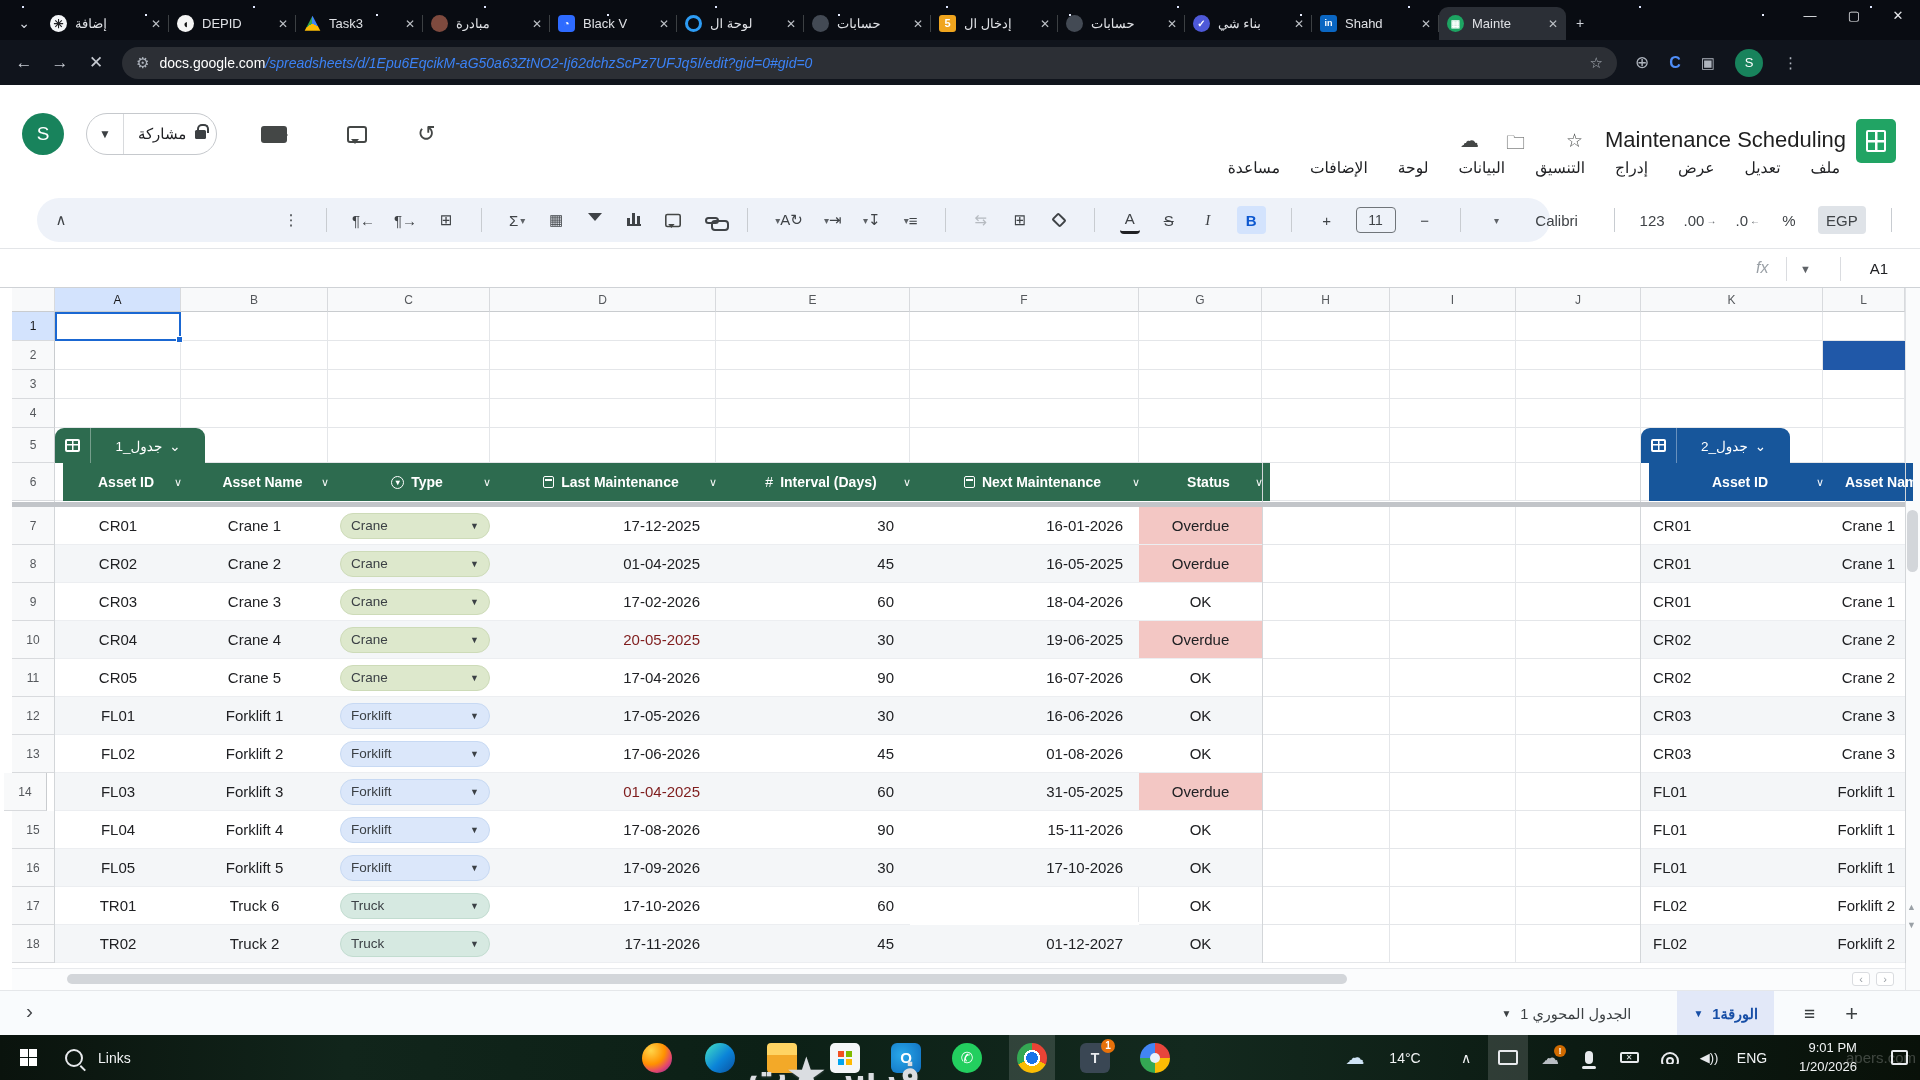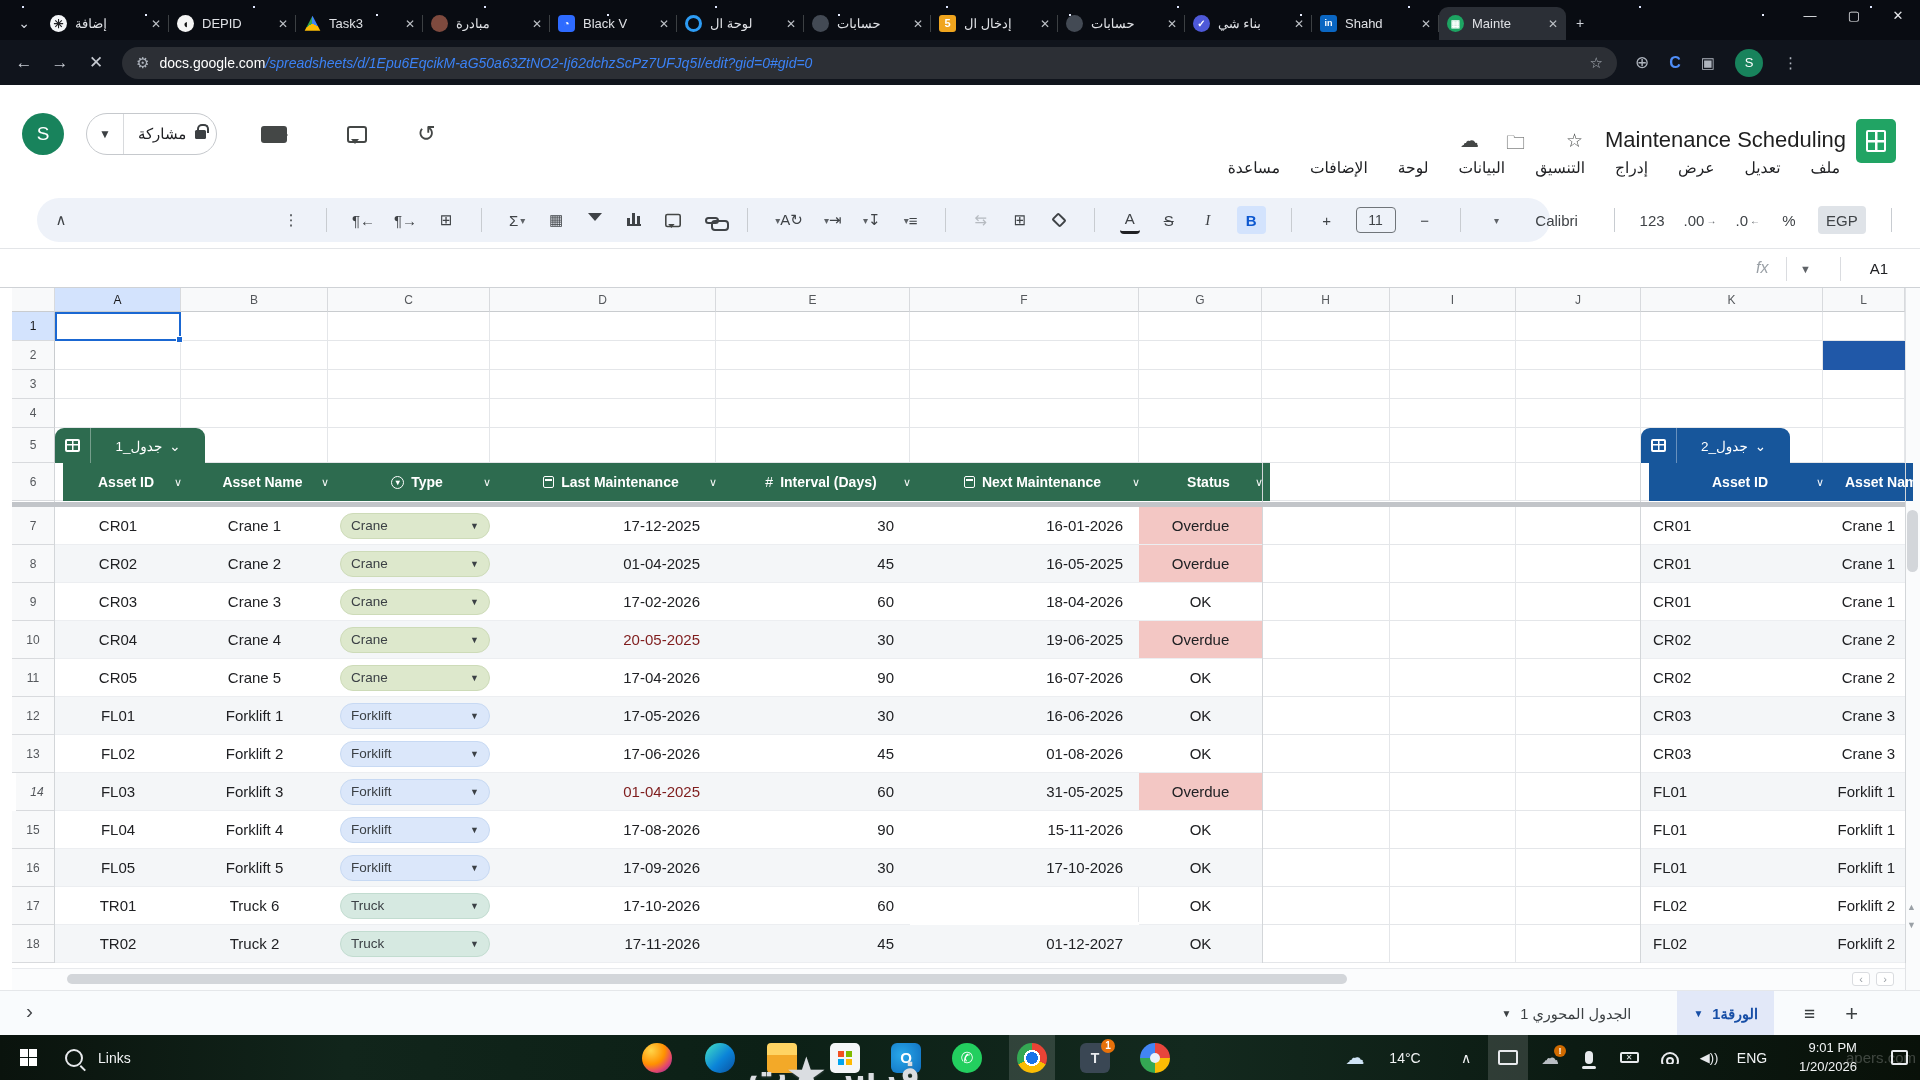--- a/index.html
+++ b/index.html
@@ -414,21 +414,21 @@
       <div class="rowhdr" style="left: 12px; top: 111px; width: 43px; height: 29px; position: absolute;">4</div>
       <div class="rowhdr" style="left: 12px; top: 140px; width: 43px; height: 35px; position: absolute;">5</div>
       <div class="rowhdr" style="left: 12px; top: 175px; width: 43px; height: 38px; position: absolute;">6</div>
       <div class="rowhdr" style="left: 12px; top: 219px; width: 43px; height: 38px; position: absolute;">7</div>
       <div class="rowhdr" style="left: 12px; top: 257px; width: 43px; height: 38px; position: absolute;">8</div>
       <div class="rowhdr" style="left: 12px; top: 295px; width: 43px; height: 38px; position: absolute;">9</div>
       <div class="rowhdr" style="left: 12px; top: 333px; width: 43px; height: 38px; position: absolute;">10</div>
       <div class="rowhdr" style="left: 12px; top: 371px; width: 43px; height: 38px; position: absolute;">11</div>
       <div class="rowhdr" style="left: 12px; top: 409px; width: 43px; height: 38px; position: absolute;">12</div>
       <div class="rowhdr" style="left: 12px; top: 447px; width: 43px; height: 38px; position: absolute;">13</div>
-      <div class="rowhdr" style="left: 16px; top: 485px; width: 43px; height: 38px; position: absolute; font-style: italic;">14</div>
+      <div class="rowhdr" style="left: 4px; top: 485px; width: 43px; height: 38px; position: absolute;">14</div>
       <div class="rowhdr" style="left: 12px; top: 523px; width: 43px; height: 38px; position: absolute;">15</div>
       <div class="rowhdr" style="left: 12px; top: 561px; width: 43px; height: 38px; position: absolute;">16</div>
       <div class="rowhdr" style="left: 12px; top: 599px; width: 43px; height: 38px; position: absolute;">17</div>
       <div class="rowhdr" style="left: 12px; top: 637px; width: 43px; height: 38px; position: absolute;">18</div>
       <div class="cell" style="left: 55px; top: 24px; width: 126px; height: 29px; position: absolute;"></div>
       <div class="cell" style="left: 181px; top: 24px; width: 147px; height: 29px; position: absolute;"></div>
       <div class="cell" style="left: 328px; top: 24px; width: 162px; height: 29px; position: absolute;"></div>
       <div class="cell" style="left: 490px; top: 24px; width: 226px; height: 29px; position: absolute;"></div>
       <div class="cell" style="left: 716px; top: 24px; width: 194px; height: 29px; position: absolute;"></div>
       <div class="cell" style="left: 910px; top: 24px; width: 229px; height: 29px; position: absolute;"></div>

